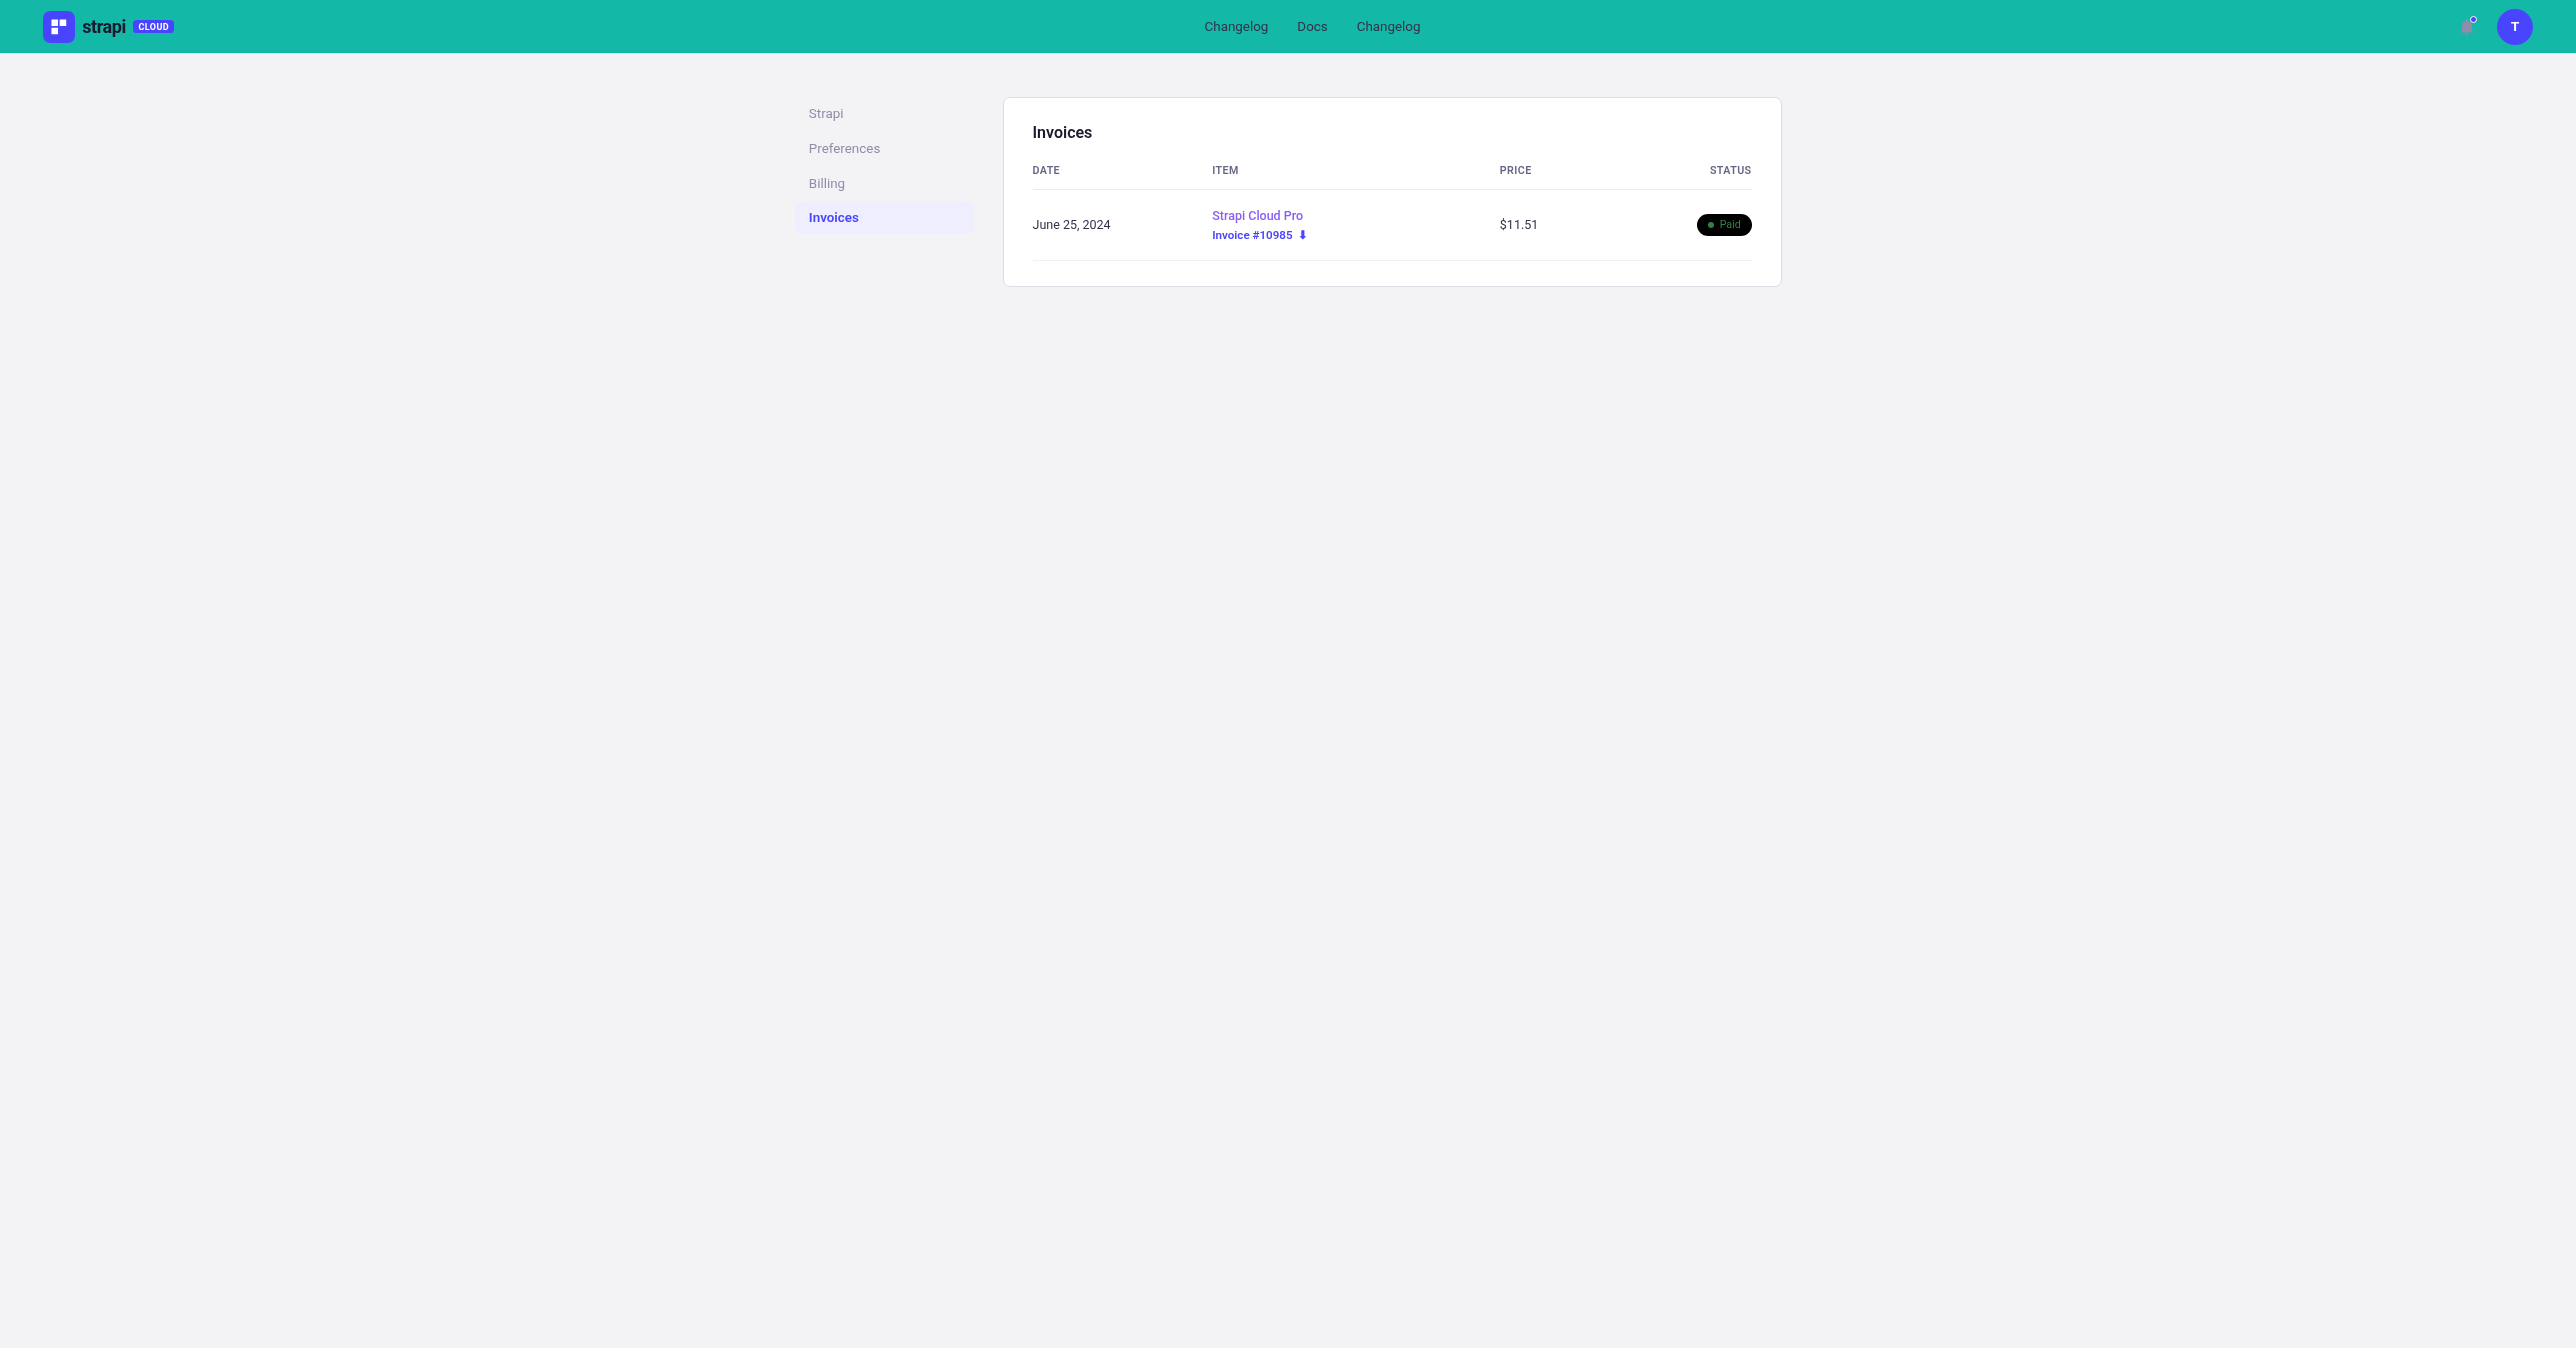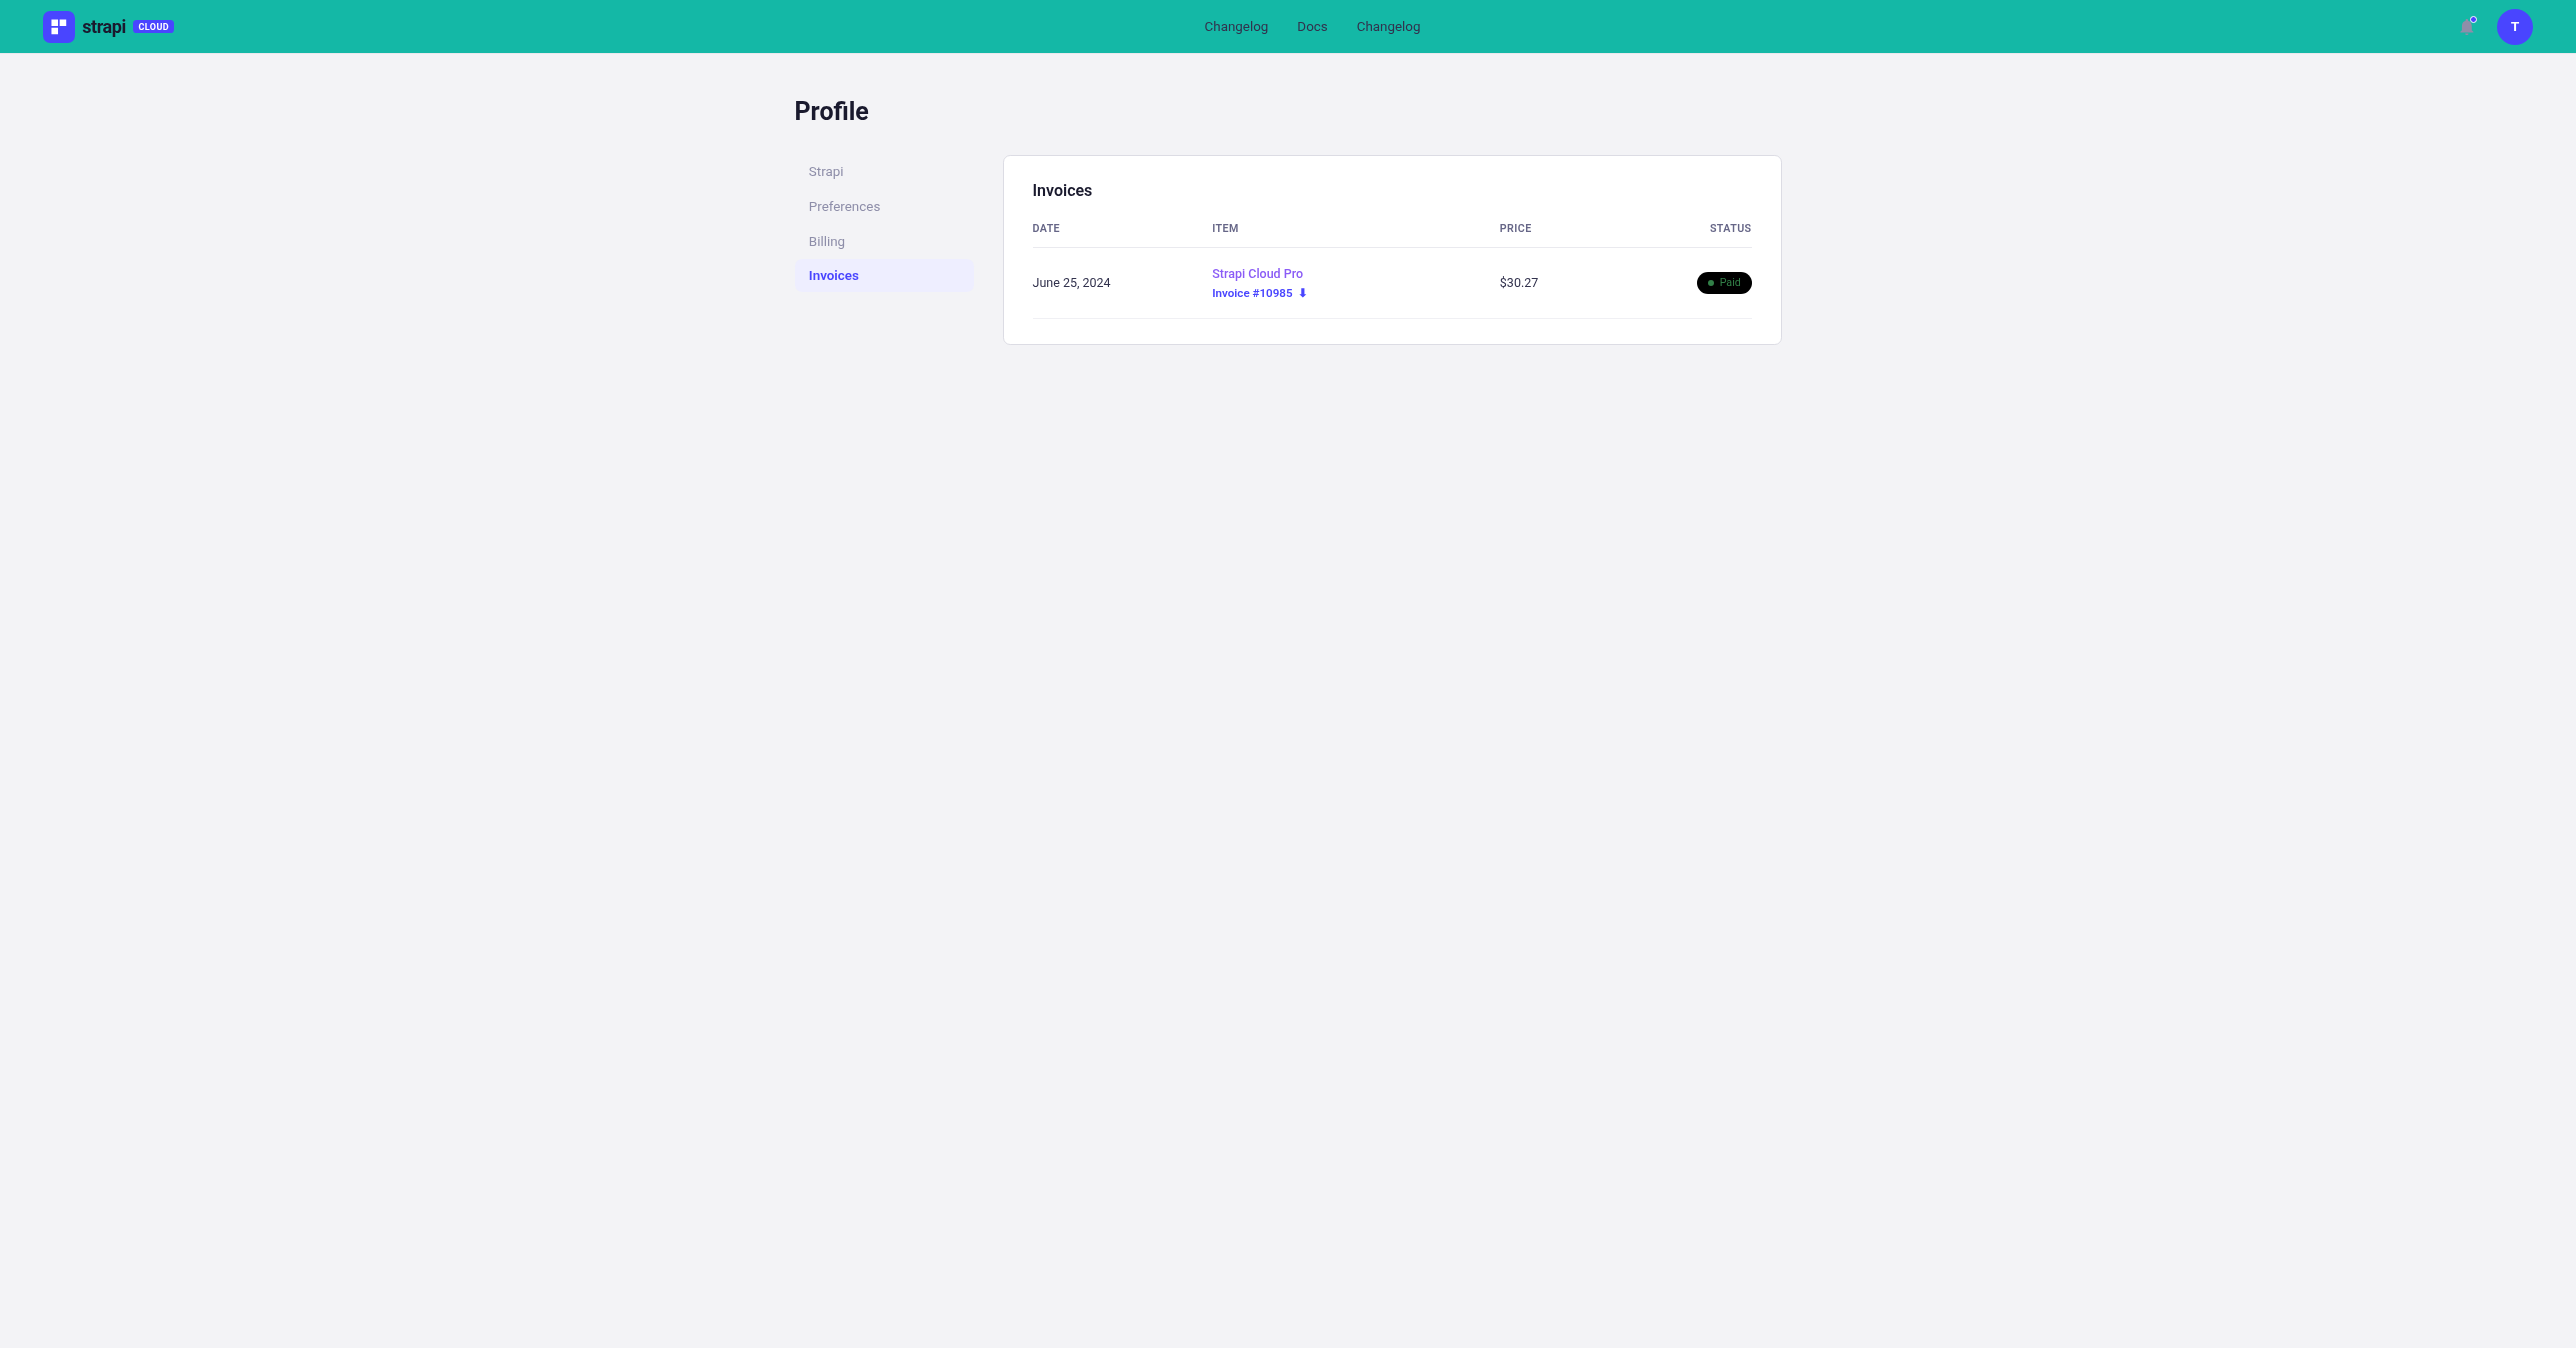--- a/index.html
+++ b/index.html
@@ -294,21 +294,20 @@
       <svg viewBox="0 0 24 24">
         <path d="M12 22c1.1 0 2-.9 2-2h-4c0 1.1.9 2 2 2zm6-6V11c0-3.07-1.63-5.64-4.5-6.32V4c0-.83-.67-1.5-1.5-1.5s-1.5.67-1.5 1.5v.68C7.64 5.36 6 7.92 6 11v5l-2 2v1h16v-1l-2-2z"></path>
       </svg>
       <span class="bell-dot"></span>
     </button>
     <button class="avatar-btn">T</button>
   </div>
 </header>
 
 <div class="page-wrapper">
-  <h1 class="page-title">Profile</h1>
 
   <div class="content-layout">
 
     <nav class="sidebar">
       <div class="sidebar-item">Strapi</div>
       <div class="sidebar-item">Preferences</div>
       <div class="sidebar-item">Billing</div>
       <div class="sidebar-item active">Invoices</div>
     </nav>
 
@@ -328,21 +327,21 @@
           <tbody>
             <tr class="table-row">
               <td>June 25, 2024</td>
               <td>
                 <div class="item-name">Strapi Cloud Pro</div>
                 <a class="invoice-link">
                   <span>Invoice #10985</span>
                   <span class="download-icon">⬇</span>
                 </a>
               </td>
-              <td>$30.27</td>
+              <td>$11.51</td>
               <td>
                 <span class="status-badge">
                   <span class="status-dot"></span>
                   <span>Paid</span>
                 </span>
               </td>
             </tr>
           </tbody>
         </table>
       </div>

